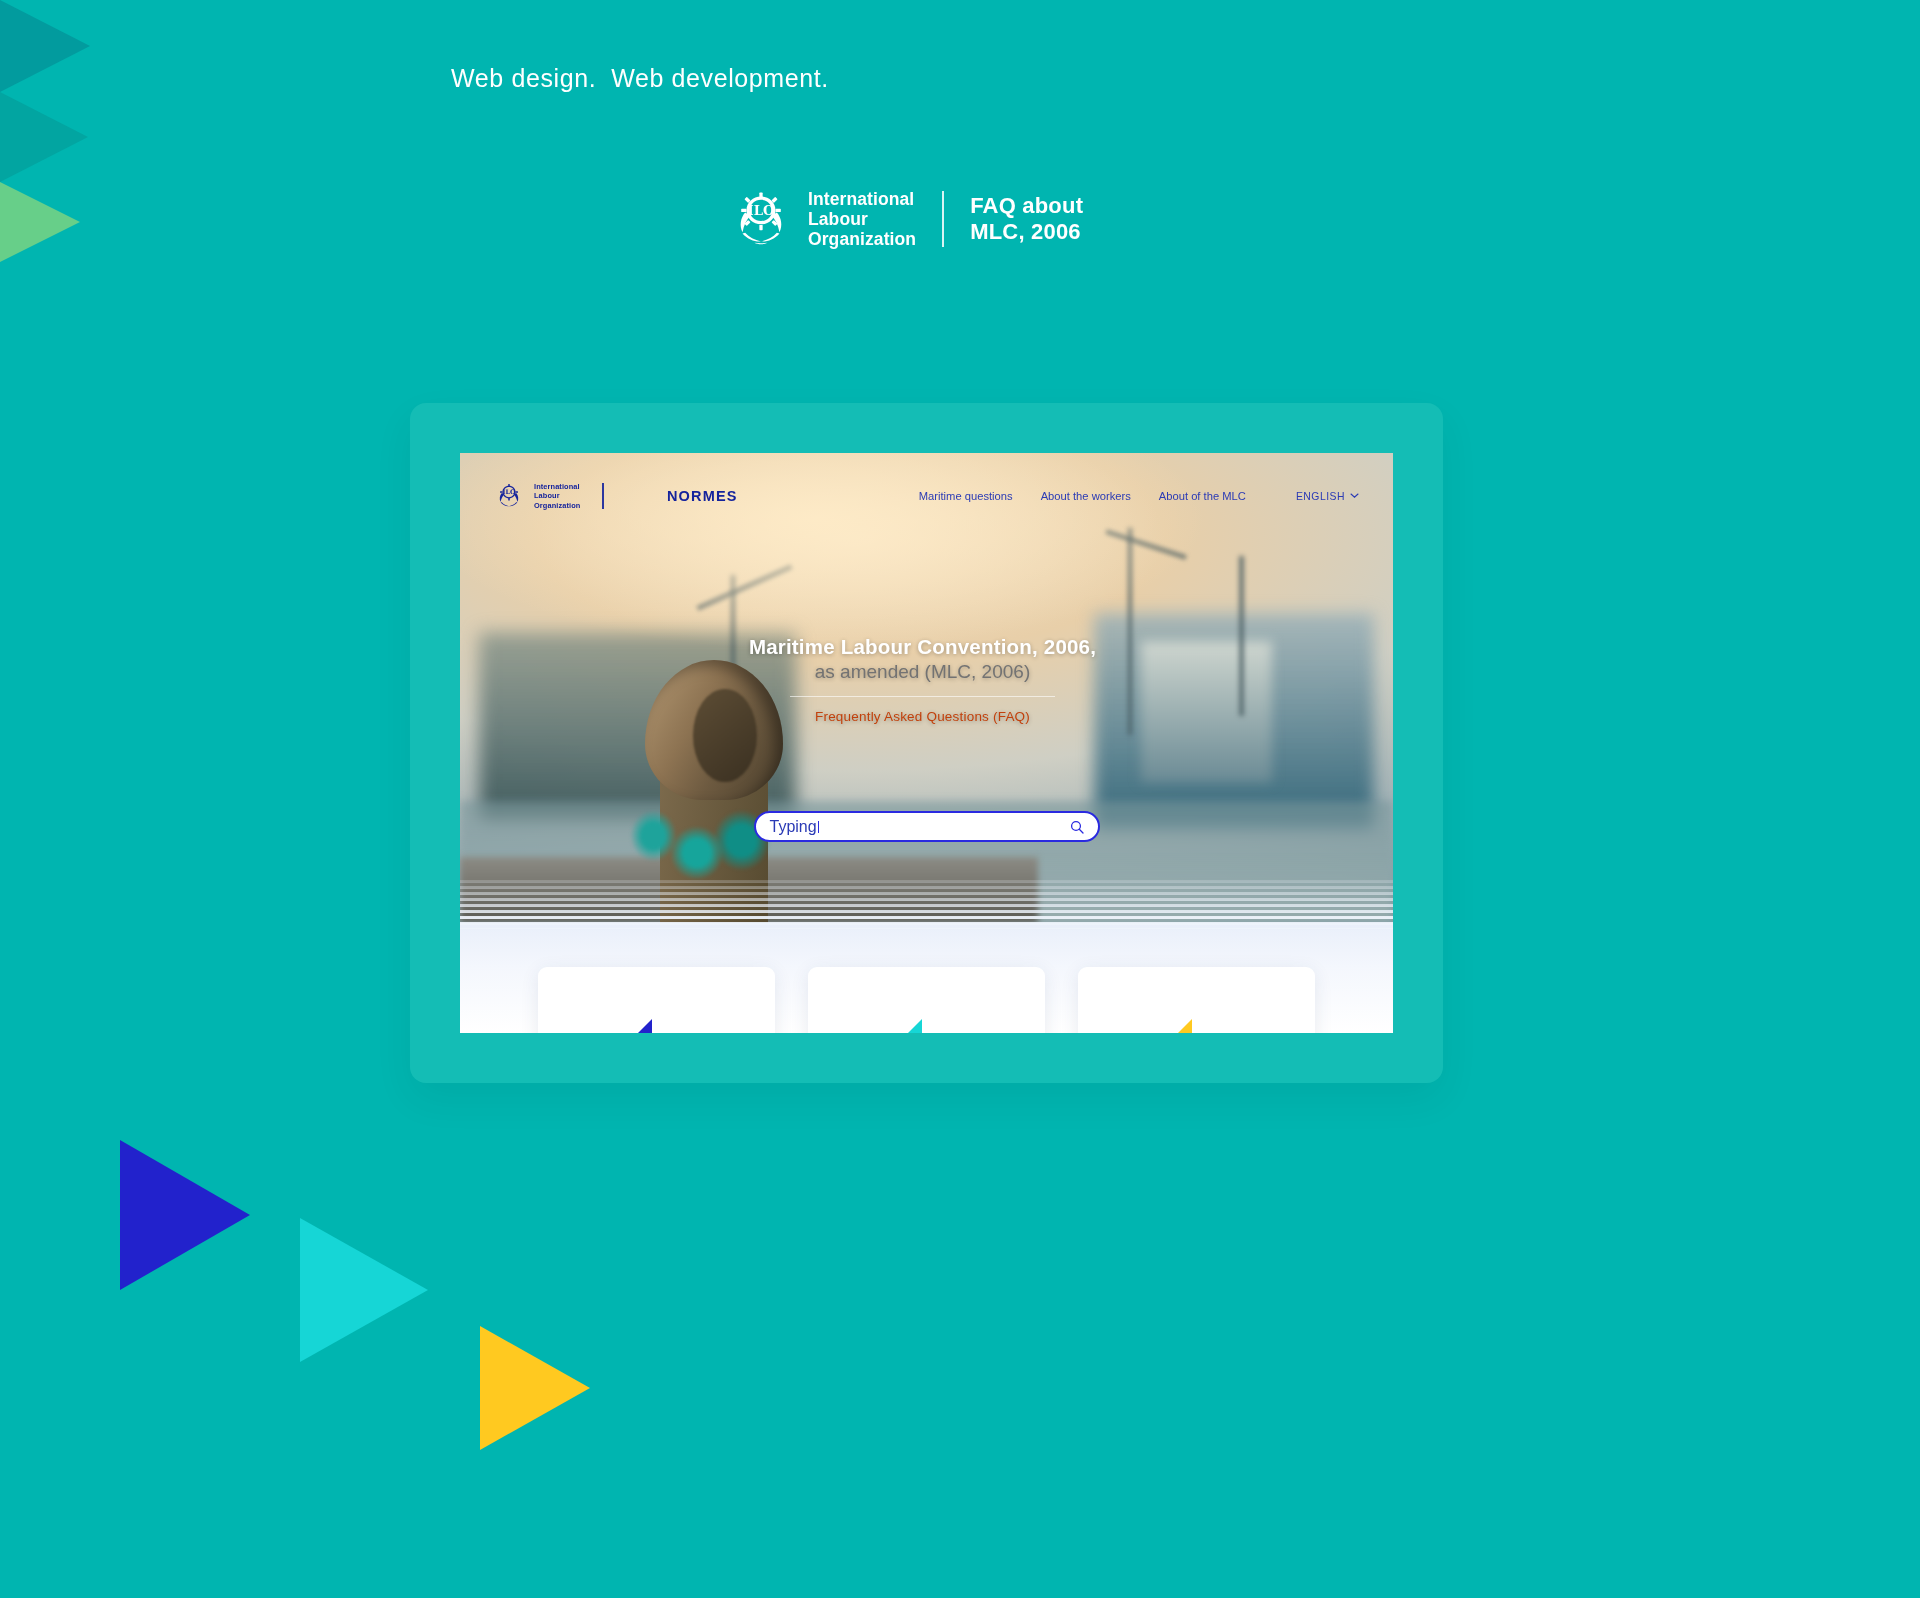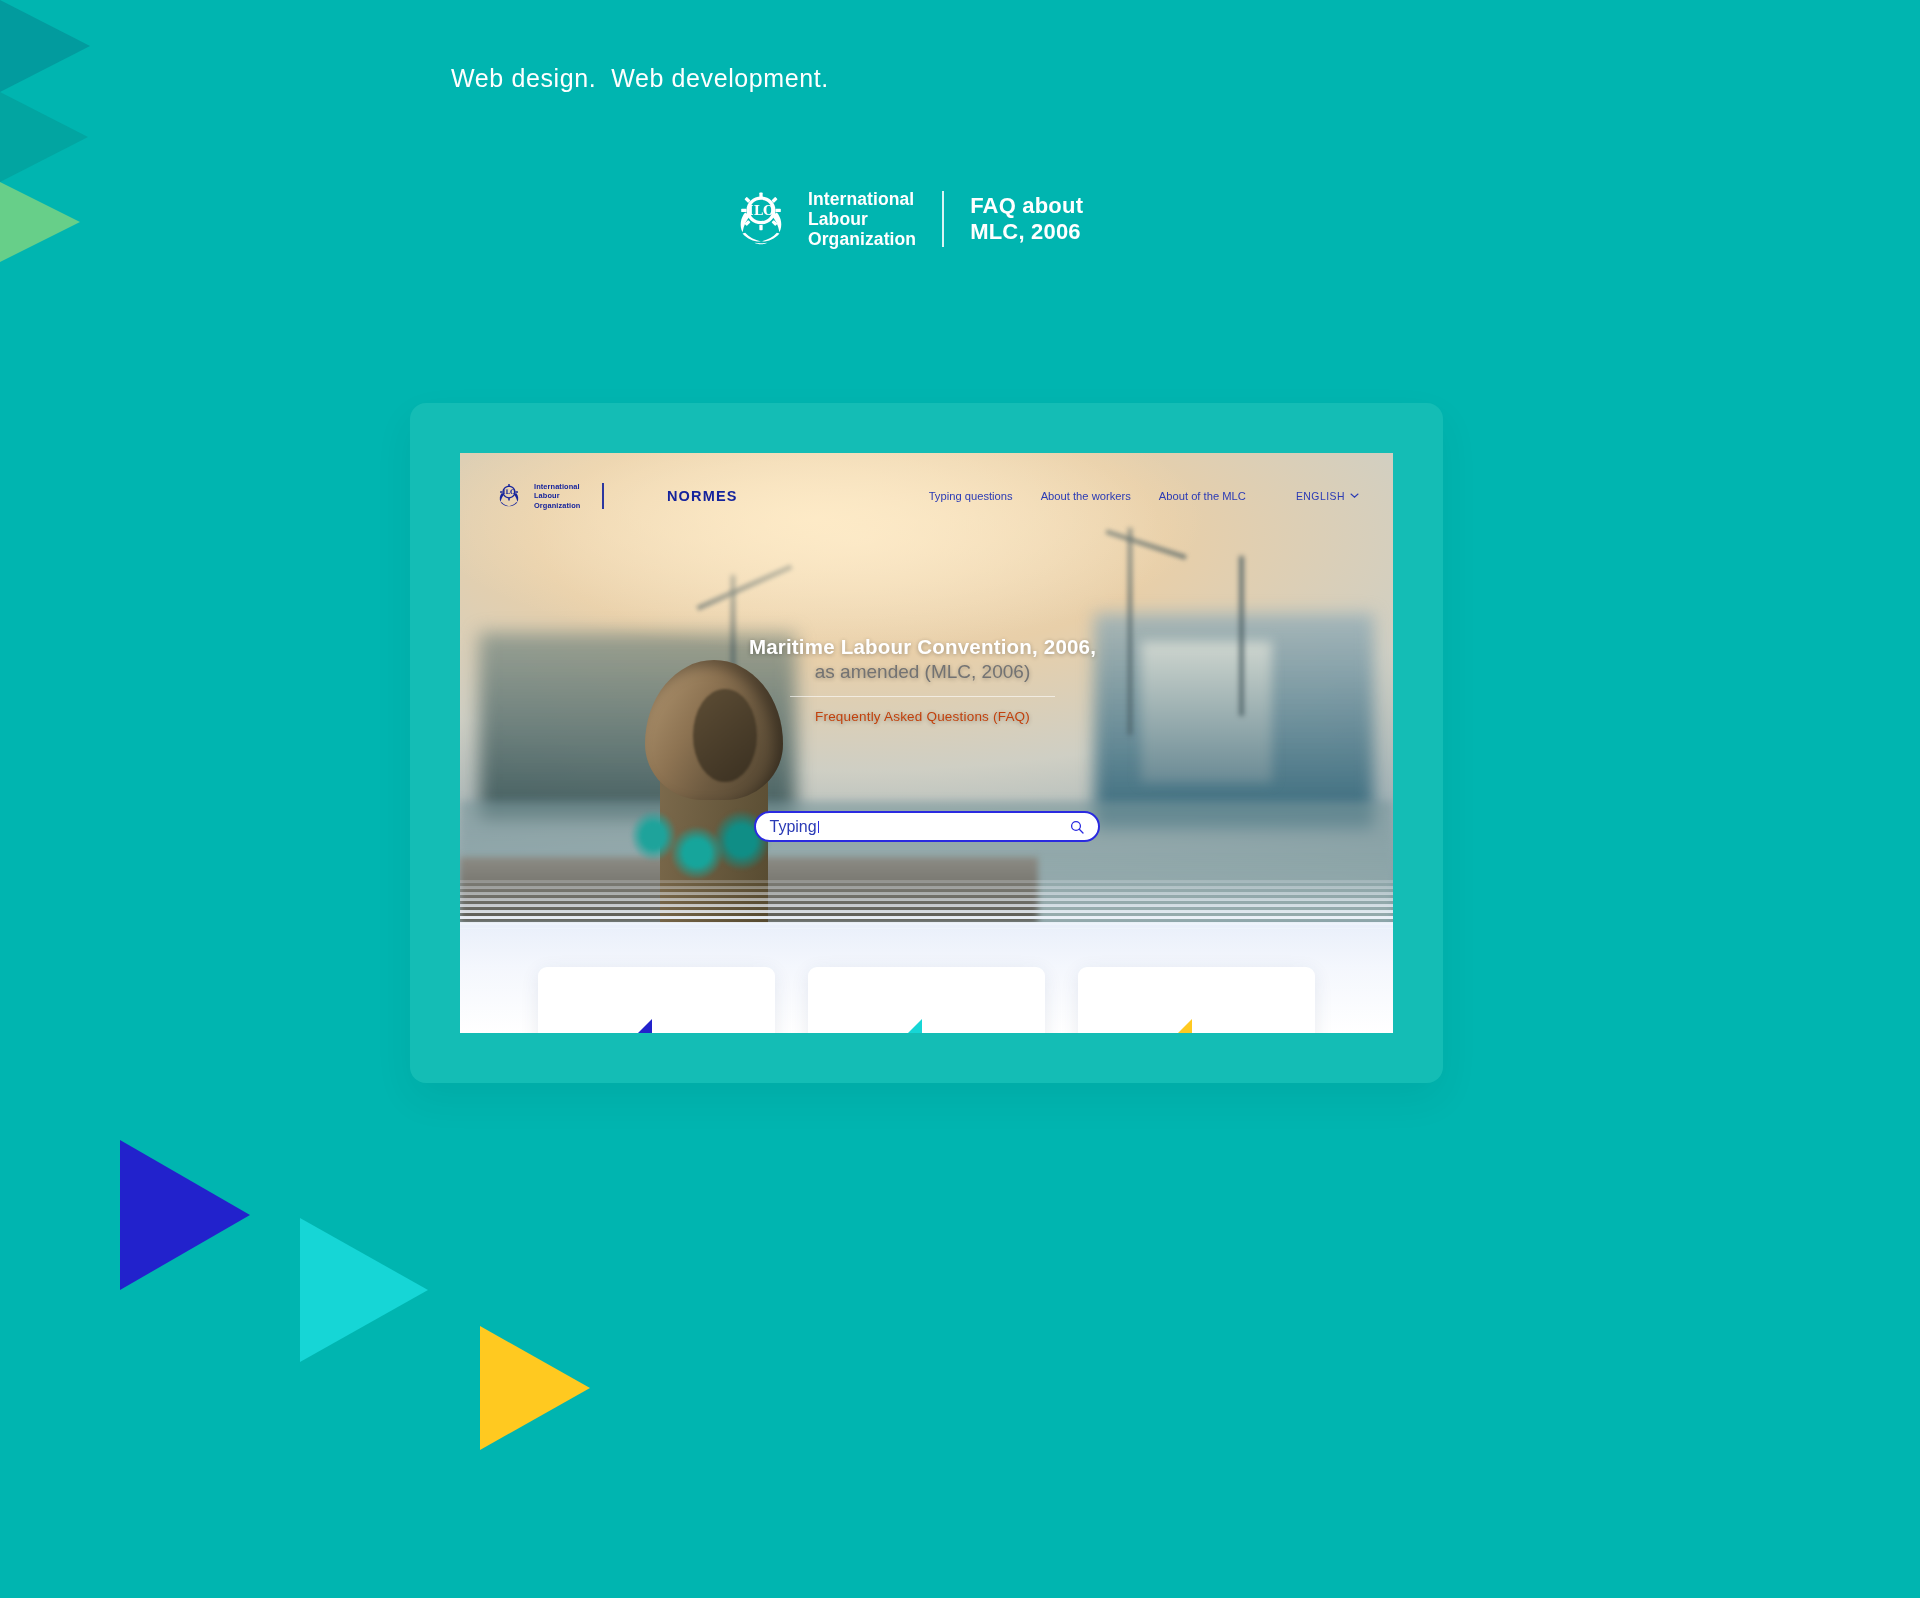--- a/index.html
+++ b/index.html
@@ -334,21 +334,21 @@
           </g>
         </svg>
         <div class="brand-words">International
 Labour
 Organization</div>
         <div class="brand-div"></div>
         <div class="brand-normes">NORMES</div>
       </div>
 
       <div class="nav-links">
-        <a href="#">Typing questions</a>
+        <a href="#">Maritime questions</a>
         <a href="#">About the workers</a>
         <a href="#">About of the MLC</a>
         <div class="lang">
           <span>ENGLISH</span>
           <svg width="9" height="6" viewBox="0 0 9 6">
             <path d="M1 1l3.5 3.2L8 1" fill="none" stroke="#2a3ab5" stroke-width="1.1" stroke-linecap="round"></path>
           </svg>
         </div>
       </div>
     </div>

